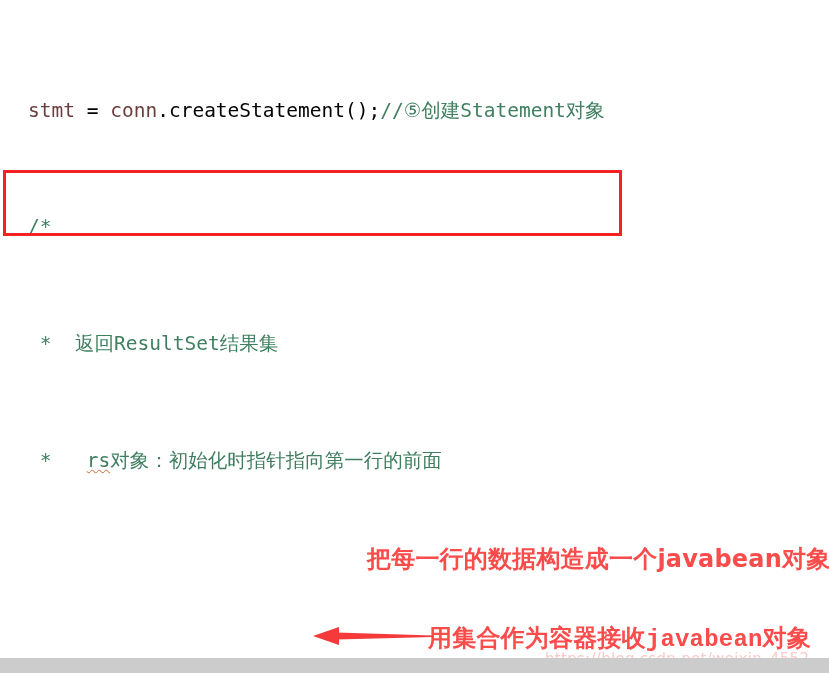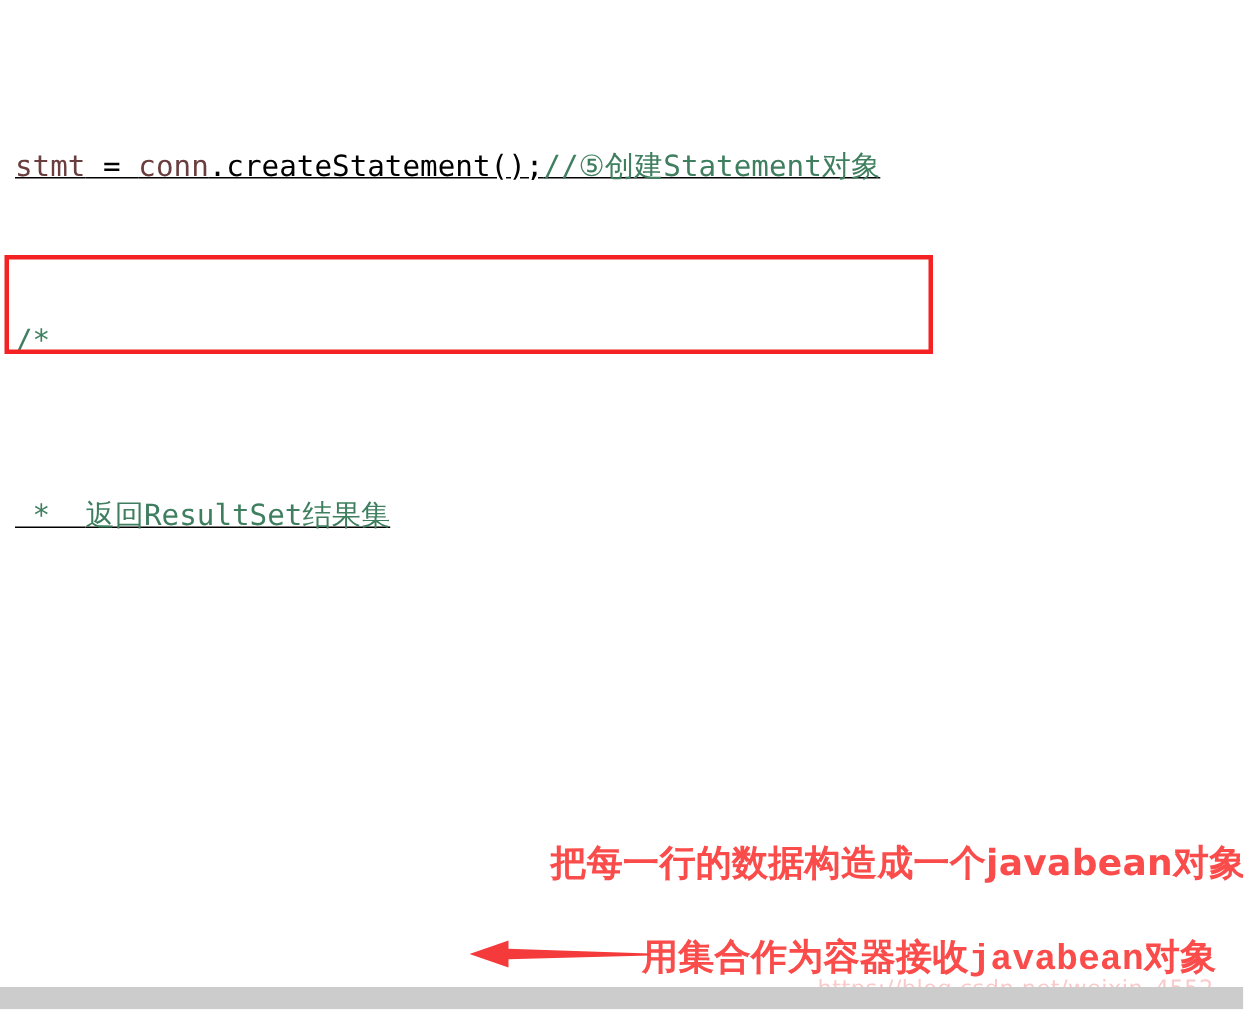--- a/index.html
+++ b/index.html
@@ -25,23 +25,22 @@
     width: 829px;
     font-family: "DejaVu Sans Mono", "Liberation Mono", monospace;
     font-size: 19.5px;
     line-height: 29.2px;
     white-space: pre;
     color: #000000;
   }
   .line {
     position: relative;
     height: 29.2px;
-    padding-left: 10px;
+    padding-left: 28px;
     box-sizing: border-box;
-    text-decoration: underline;
   }
   .cmt     { color: #3f7f5f; }
   .plain   { color: #000000; }
   .ident   { color: #6a3e3e; }
 
   
   .wavy {
     text-decoration: underline;
     text-decoration-style: wavy;
     text-decoration-color: #d06a2a;
@@ -73,21 +72,21 @@
   .annot {
     position: absolute;
     color: #fb4c4c;
     font-family: "DejaVu Sans", "Liberation Sans", sans-serif;
     font-size: 24px;
     font-weight: bold;
     white-space: nowrap;
     letter-spacing: 0.2px;
   }
   #annot-result-set { left: 637px; top: 186px; }
-  #annot-javabean   { left: 367px; top: 543px; margin-top: 16px; }
+  #annot-javabean   { left: 367px; top: 543px; }
   #annot-container  { left: 428px; top: 622px; font-family: Liberation Mono, monospace; }
 
   .arrow {
     position: absolute;
     left: 313px;
     top: 624px;
     width: 120px;
     height: 24px;
   }
 
@@ -126,20 +125,21 @@
   </div>
 
   <div class="code" style="top:8px;">
 
     <div class="line"><span class="ident">stmt</span><span class="plain"> = </span><span class="ident">conn</span><span class="plain">.createStatement();</span><span class="cmt">//⑤创建Statement对象</span></div>
 
     <div class="line"><span class="cmt">/*</span></div>
 
     <div class="line"><span class="cmt"> *  </span><span class="cmt">返回ResultSet结果集</span></div>
 
+    <div class="line"><span class="cmt"> *   </span><span class="cmt wavy">rs</span><span class="cmt">对象：初始化时指针指向第一行的前面</span></div>
 
 
     
 
     
 
     
 
     
 

